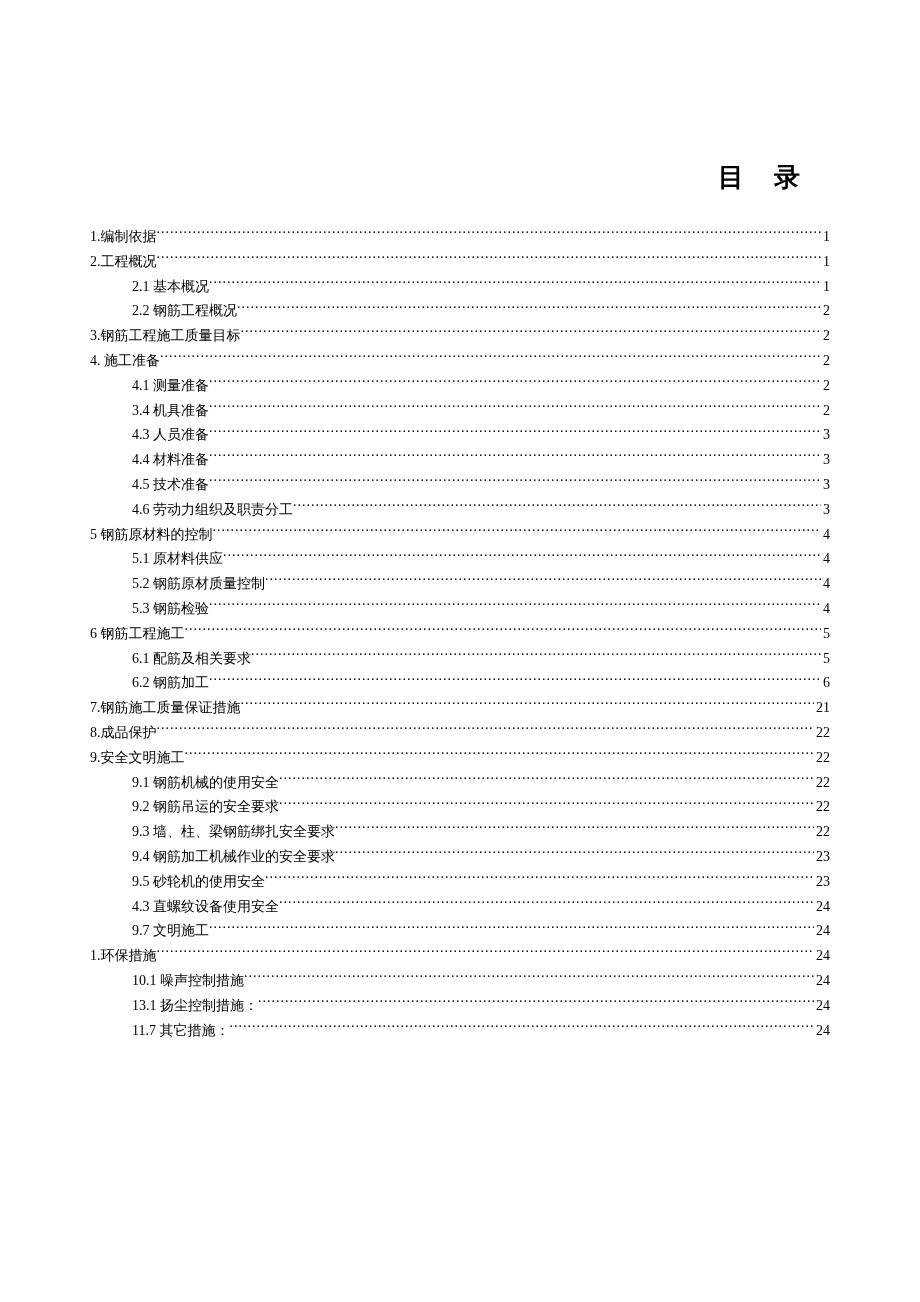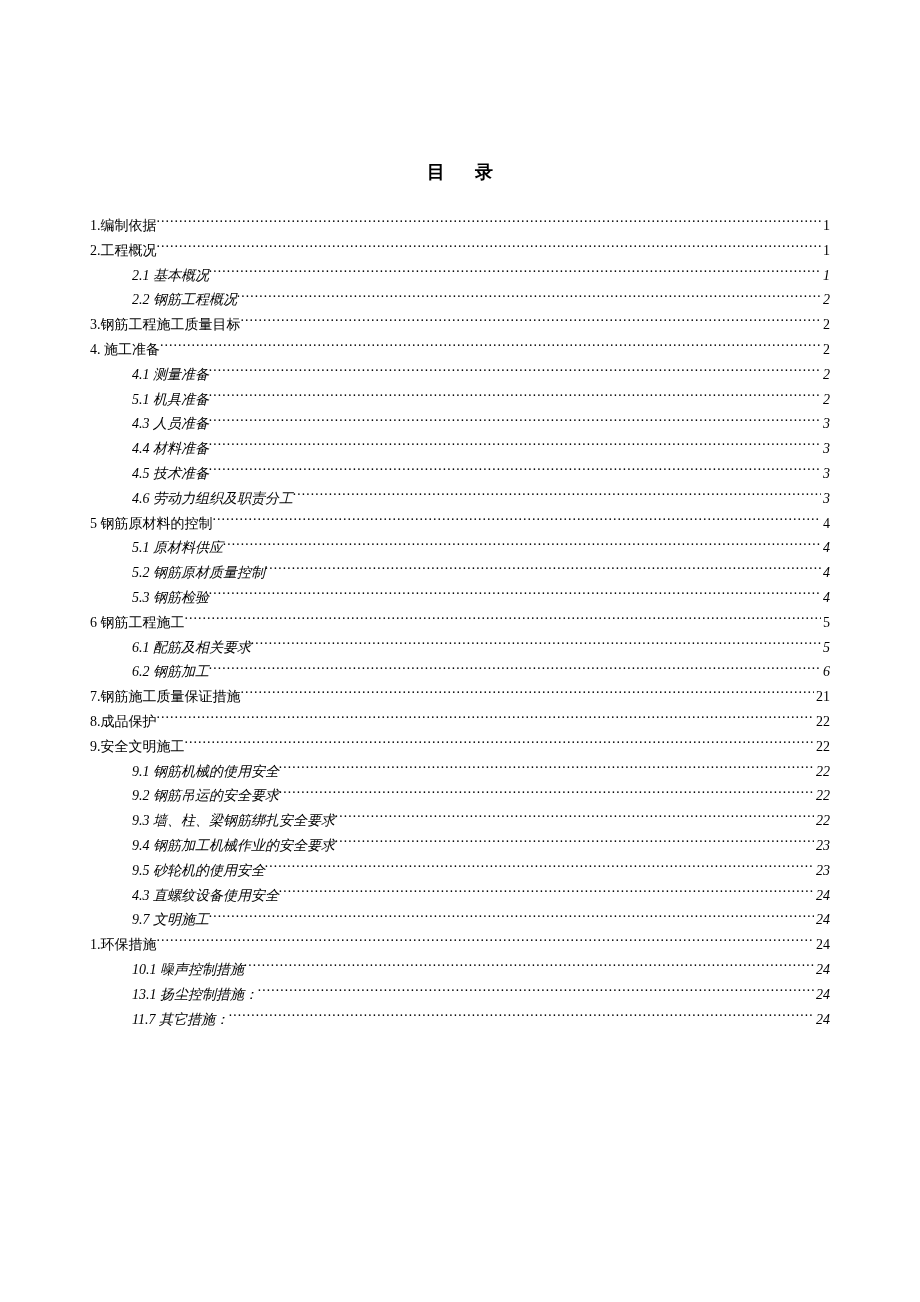--- a/index.html
+++ b/index.html
@@ -8,22 +8,22 @@
       box-sizing: border-box;
     }
     body {
       background: #ffffff;
       font-family: "SimSun", "宋体", serif;
       width: 920px;
       height: 1302px;
       padding: 160px 90px 90px 90px;
     }
     .title {
-      text-align: center;
-      font-size: 18px;
+      text-align: right;
+      font-size: 26px;
       font-weight: bold;
       letter-spacing: 30px;
       margin-bottom: 30px;
       padding-left: 30px;
     }
     .toc {
       font-size: 14px;
       line-height: 1.7;
     }
     .toc-row {
@@ -31,21 +31,20 @@
       align-items: baseline;
       white-space: nowrap;
       margin-bottom: 1px;
     }
     .toc-row.level-1 {
       padding-left: 0;
       text-align: center;
     }
     .toc-row.level-2 {
       padding-left: 42px;
-      font-style: italic;
     }
     .toc-label {
       flex: 0 0 auto;
     }
     .toc-dots {
       flex: 1 1 auto;
       overflow: hidden;
       position: relative;
       height: 1em;
     }
@@ -98,21 +97,21 @@
       <span class="toc-label">4. 施工准备</span>
       <span class="toc-dots"></span>
       <span class="toc-page">2</span>
     </div>
     <div class="toc-row level-2">
       <span class="toc-label">4.1 测量准备</span>
       <span class="toc-dots"></span>
       <span class="toc-page">2</span>
     </div>
     <div class="toc-row level-2">
-      <span class="toc-label">5.1 机具准备</span>
+      <span class="toc-label">3.4 机具准备</span>
       <span class="toc-dots"></span>
       <span class="toc-page">2</span>
     </div>
     <div class="toc-row level-2">
       <span class="toc-label">4.3 人员准备</span>
       <span class="toc-dots"></span>
       <span class="toc-page">3</span>
     </div>
     <div class="toc-row level-2">
       <span class="toc-label">4.4 材料准备</span>

